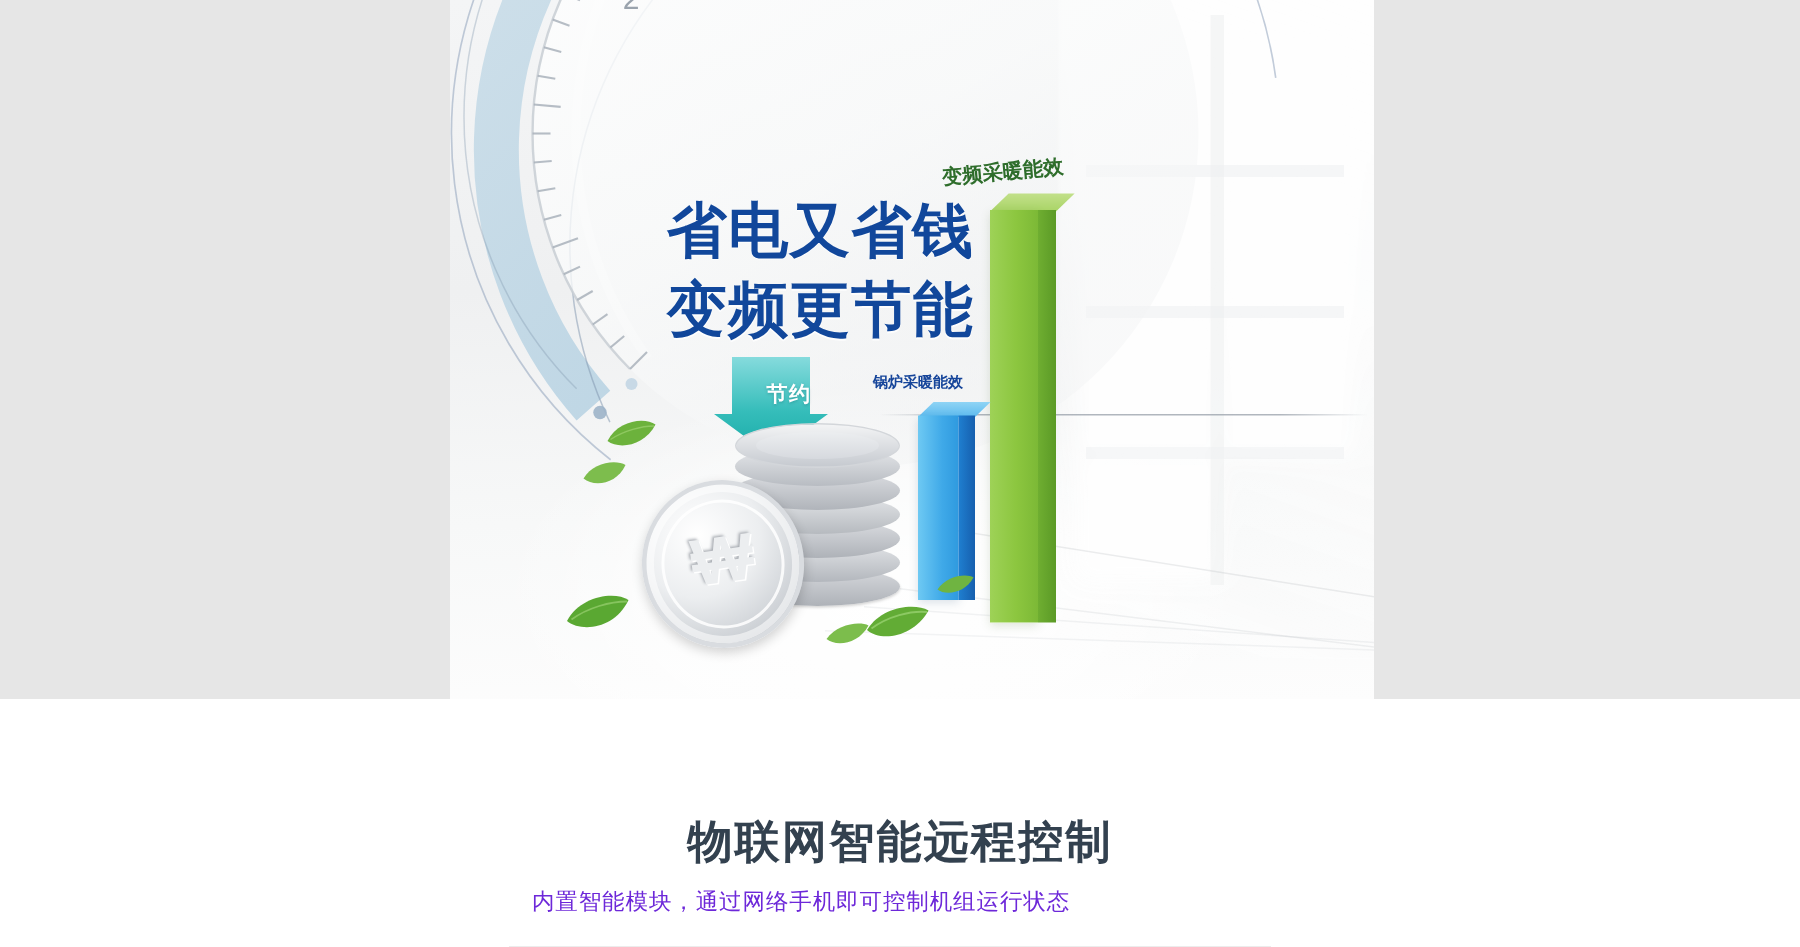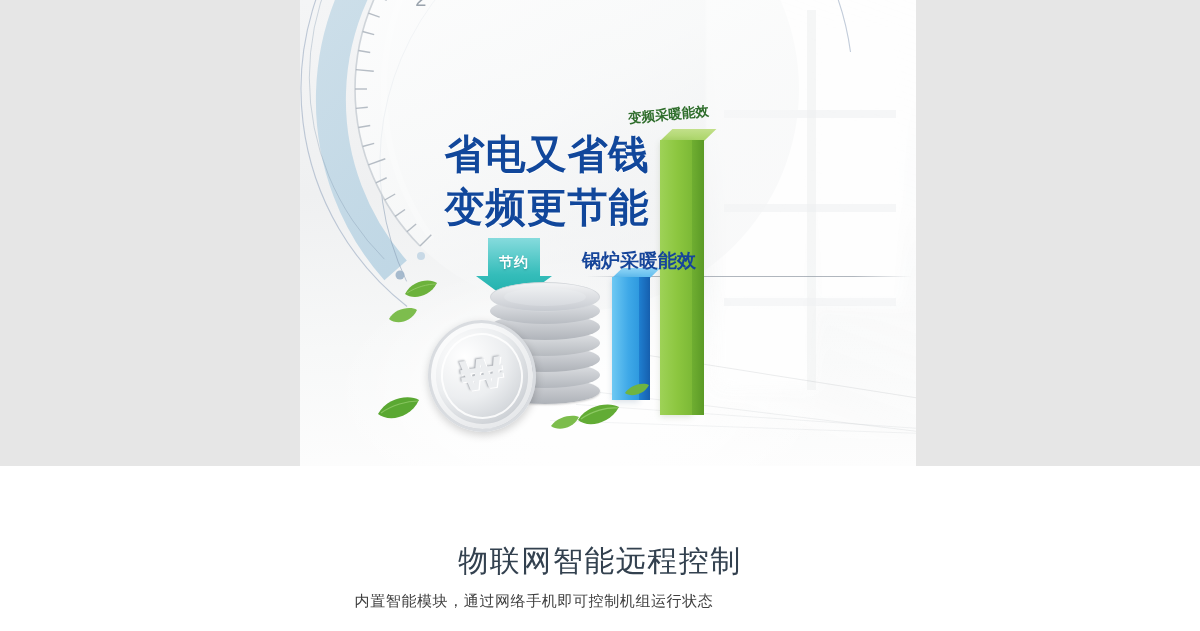--- a/index.html
+++ b/index.html
@@ -57,45 +57,45 @@
   .bar .front { position:absolute; left:0; bottom:0; width:100%; }
   .bar .side  { position:absolute; bottom:0; width:12px; }
   .bar .top   { position:absolute; }
 
   .ref-line {
     position:absolute; height:1px;
     background:linear-gradient(90deg, rgba(160,168,176,0) 0%, rgba(150,158,168,.75) 18%, rgba(150,158,168,.75) 82%, rgba(160,168,176,0) 100%);
   }
   .bar-label { position:absolute; font-weight:700; white-space:nowrap; }
   .label-green { color:#2e6d2b; font-size:13.5px; transform:rotate(-5.2deg); }
-  .label-blue  { color:#16459a; font-size:19px; }
+  .label-blue  { color:#16459a; font-size:10px; }
 
   
   .arrow-badge { position:absolute; width:76px; height:66px; }
   .arrow-badge .arw { position:absolute; inset:0; }
   .arrow-badge .txt {
-    position:absolute; left:0; top:16px; width:76px; text-align:center;
+    position:absolute; left:12px; top:16px; width:76px; text-align:center;
     color:#ffffff; font-size:14px; font-weight:700; letter-spacing:1px;
     text-shadow:0 1px 2px rgba(0,90,95,.35);
   }
 
   
   .coins { position:absolute; }
   .coin-stack, .coin-face { position:absolute; }
   .leaf { position:absolute; }
 
   
   .bottom { position:absolute; left:0; top:466px; width:1200px; height:165px; background:#ffffff; }
   .sec-title {
     position:absolute; left:0; top:75px; width:1200px; text-align:center;
-    font-size:30px; font-weight:400; color:#33414f; letter-spacing:1.5px;
+    font-size:30px; font-weight:700; color:#33414f; letter-spacing:1.5px;
   }
   .sec-sub {
     position:absolute; left:0; top:126px; width:1068px; text-align:center;
-    font-size:15px; color:#404040; letter-spacing:.6px;
+    font-size:15px; color:#6d28d9; letter-spacing:.6px;
   }
 </style>
 </head>
 <body>
 
 <div id="page">
 
   <div class="hero-band">
     <div class="hero-photo">
 

